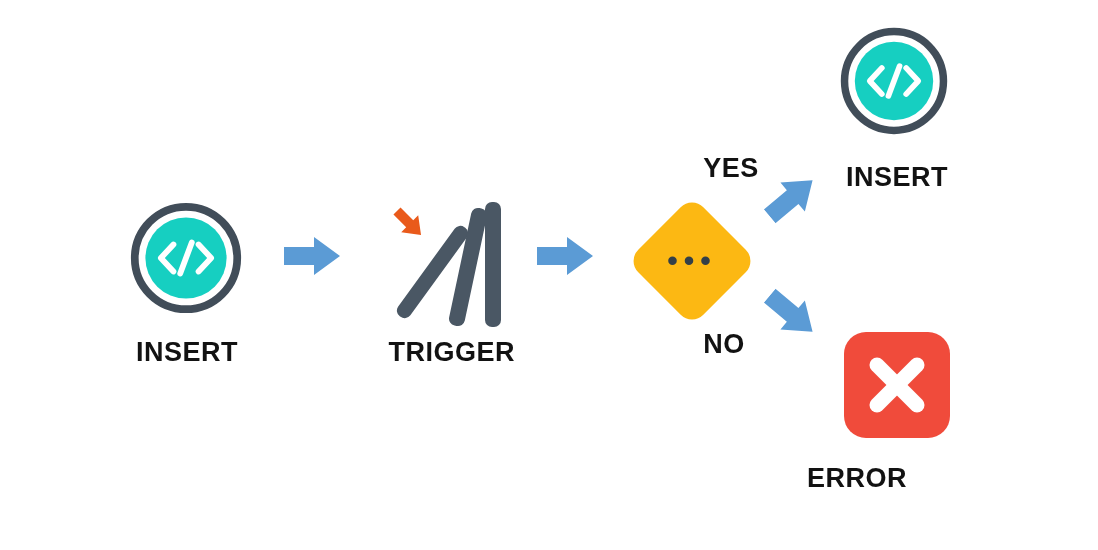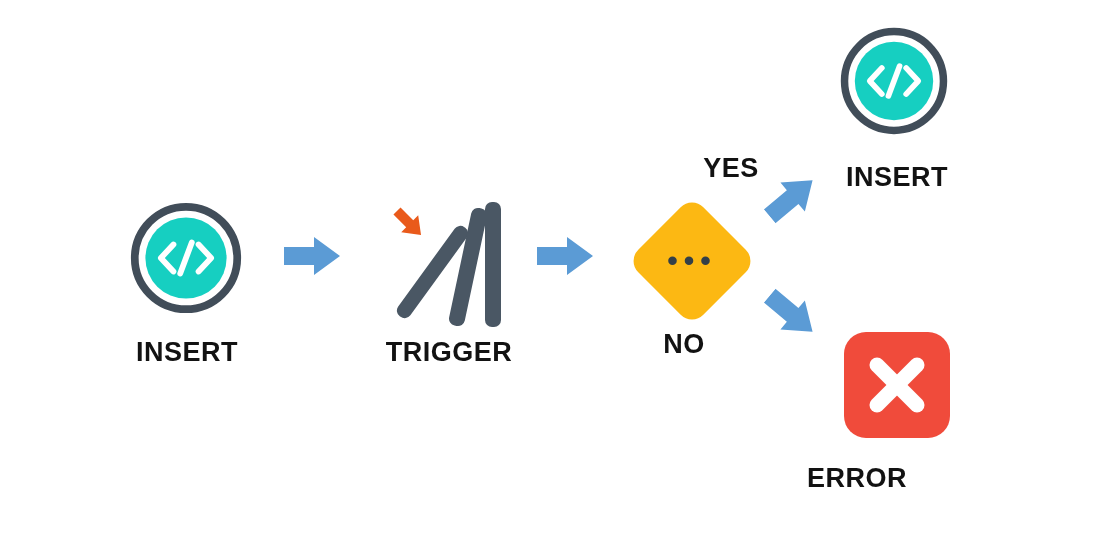--- a/index.html
+++ b/index.html
@@ -34,21 +34,21 @@
   .teal-fill   { fill: var(--teal, #16cfc1); }
   .code-stroke { stroke: #ffffff; fill: none; }
   .slate-fill  { fill: var(--slate, #4a5764); }
   .orange-fill { fill: var(--push-orange, #e95a1b); }
 
   
   .icon-insert-start { left: 128px; top: 200px; }
   .label-insert-start { left: 106px; top: 337px; width: 162px; }
   .arrow-1 { left: 284px; top: 235px; }
   .trigger-icon { left: 383px; top: 193px; }
-  .label-trigger { left: 369px; top: 337px; width: 160px; }
+  .label-trigger { left: 355px; top: 337px; width: 160px; text-align: right; }
   .arrow-2 { left: 537px; top: 235px; }
 
   .diamond {
     position: absolute;
     left: 646px; top: 215px;
     width: 92px; height: 92px;
     background: var(--amber, #fcb813);
     border-radius: 16px;
     transform: rotate(45deg);
   }
@@ -62,21 +62,21 @@
     font-weight: bold;
     letter-spacing: 6px;
     color: var(--dot-dark, #333f48);
   }
 
   .label-yes { left: 691px; top: 142px; width: 80px; margin-top: 11px; }
   .arrow-yes { left: 763px; top: 177px; transform: rotate(-40deg); }
   .icon-insert-yes { left: 838px; top: 25px; }
   .label-insert-yes { left: 817px; top: 162px; width: 160px; }
 
-  .label-no { left: 644px; top: 329px; width: 80px; }
+  .label-no { left: 684px; top: 329px; width: 80px; }
   .arrow-no { left: 763px; top: 293px; transform: rotate(40deg); }
 
   .error-box {
     position: absolute;
     left: 844px; top: 332px;
     width: 106px; height: 106px;
     background: var(--error-red, #f04b3b);
     border-radius: 22px;
   }
   .label-error { left: 777px; top: 463px; width: 160px; }

